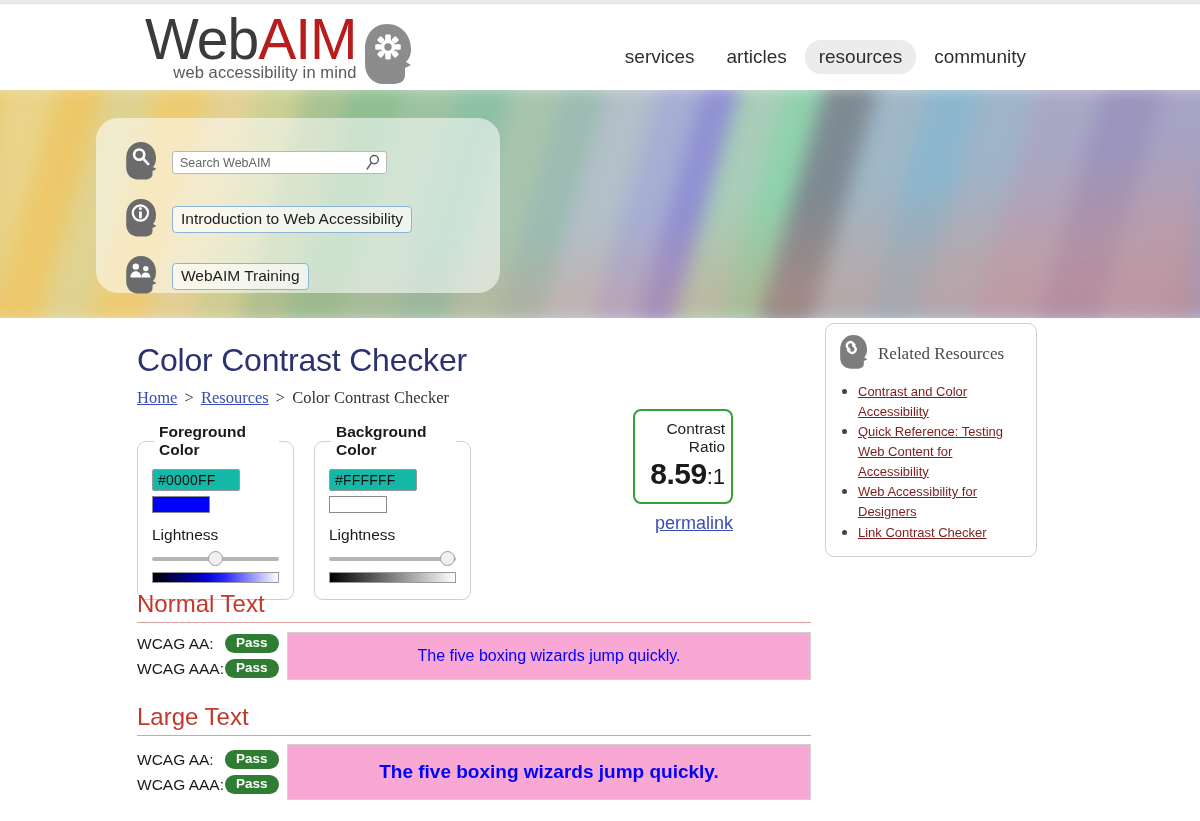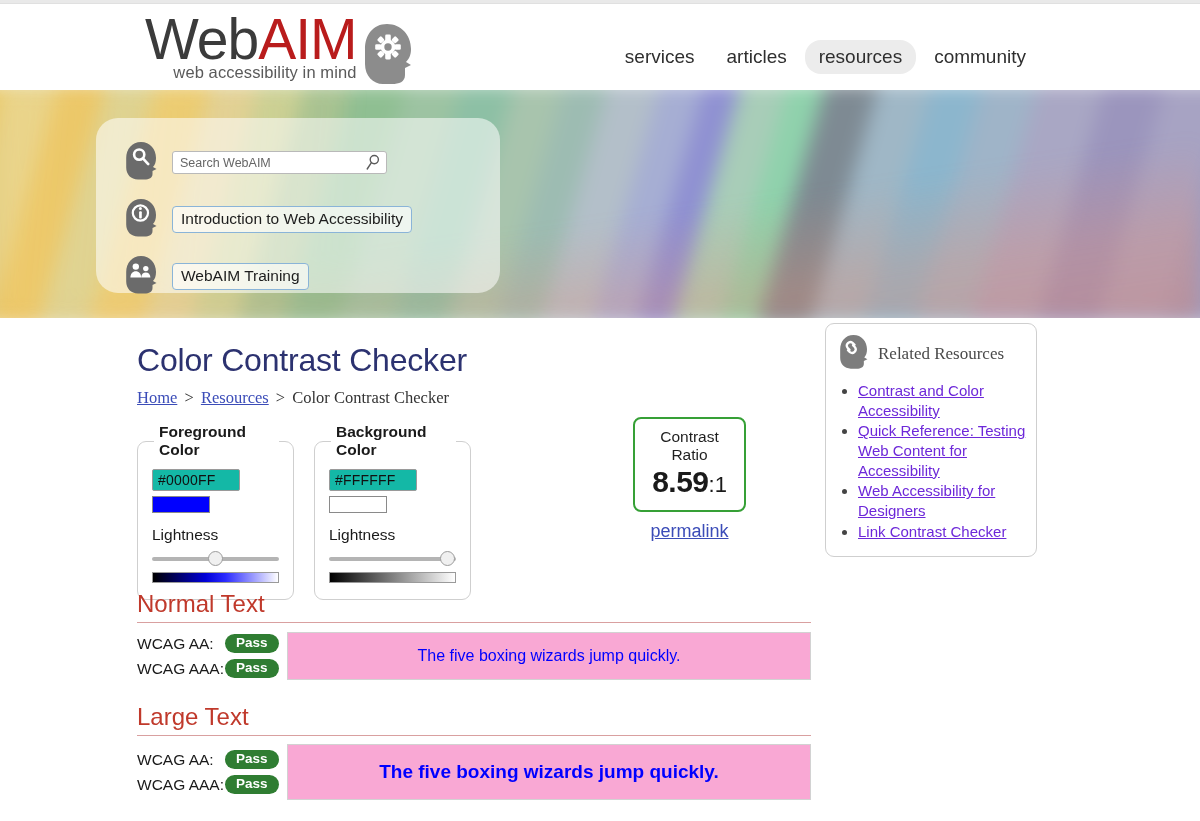--- a/index.html
+++ b/index.html
@@ -264,23 +264,23 @@
     width: 127px; height: 11px;
     margin-top: 5px;
     border: 1px solid #9a9a9a;
   }
   .grad-fg { background: linear-gradient(to right, #000000 0%, #0000d8 42%, #2b2bff 58%, #ffffff 100%); }
   .grad-bg { background: linear-gradient(to right, #000000 0%, #ffffff 100%); }
 
   
   .ratio-area {
     position: absolute;
-    left: 633px; top: 99px;
-    width: 113px;
-    text-align: center;
+    left: 633px; top: 91px;
+    width: 100px;
+    text-align: right;
   }
   .ratio-box {
     border: 2px solid #36a036;
     border-radius: 8px;
     background: #fff;
     padding: 9px 6px 11px;
   }
   .ratio-label {
     font-size: 15.5px;
     color: #1f1f1f;
@@ -330,22 +330,22 @@
     margin: 0;
     padding-left: 20px;
     list-style: disc;
   }
   .related li {
     margin-bottom: 1px;
     line-height: 1.23;
   }
   .related li::marker { color: #444; }
   .related a {
-    font-size: 15px;
-    color: #6d28d9;
+    font-size: 13px;
+    color: #7f1d1d;
     text-decoration: underline;
     cursor: pointer;
   }
 
   
   .results {
     position: absolute;
     left: 137px; top: 272px;
     width: 674px;
   }

